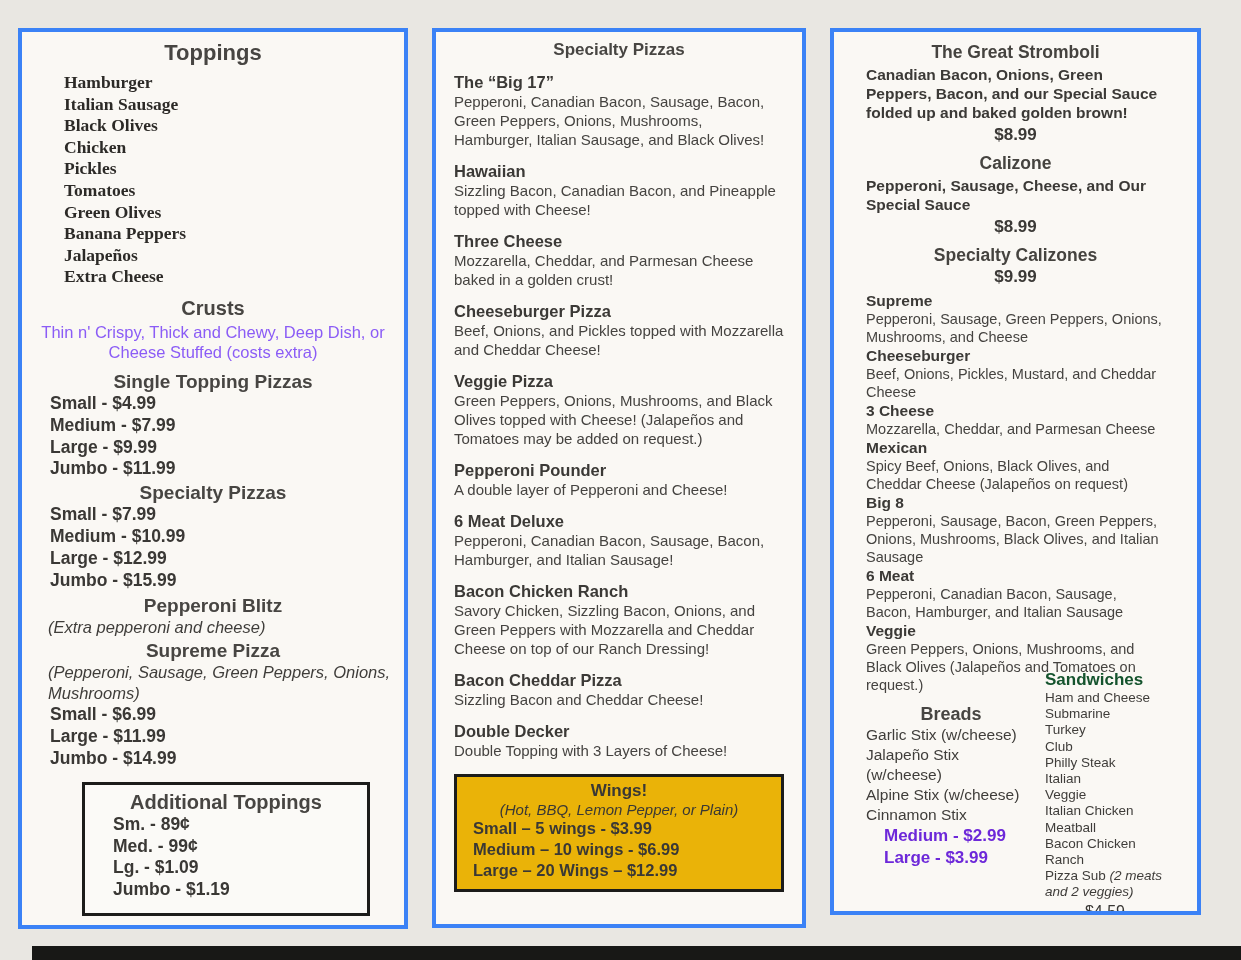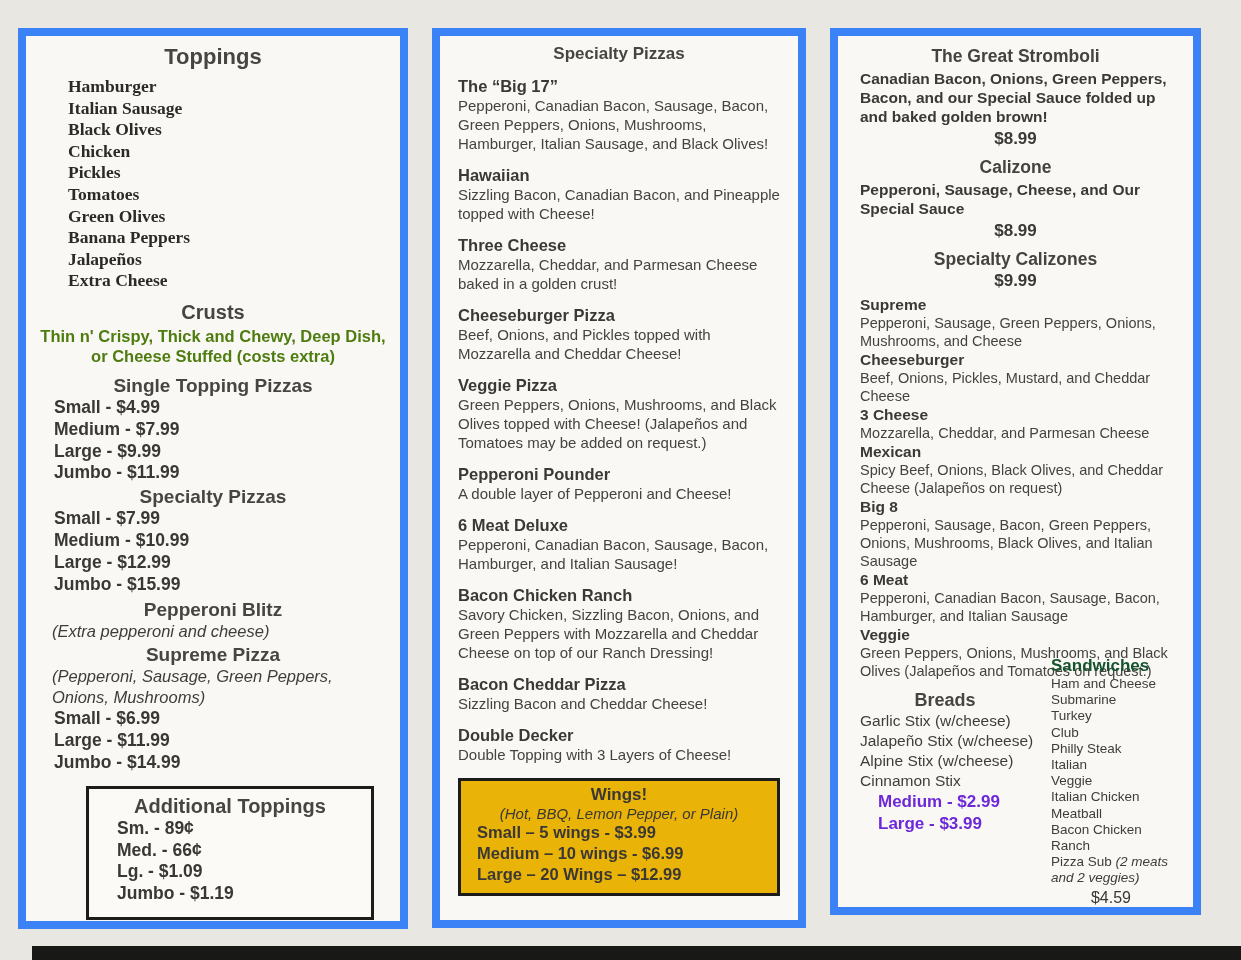--- a/index.html
+++ b/index.html
@@ -7,47 +7,47 @@
   body {
     position:relative;
     background:#e9e7e2;
     font-family:"Liberation Sans", sans-serif;
     color:#3a3835;
     overflow:hidden;
   }
   .panel {
     position:absolute;
     background:#faf8f4;
-    border:8px solid #3b82f6;
+    border:4px solid #3b82f6;
     overflow:hidden;
   }
   .panel-left  { left:18px;  top:28px; width:390px; height:901px; padding:8px 12px; }
   .panel-mid   { left:432px; top:28px; width:374px; height:900px; padding:8px 18px; }
-  .panel-right { left:830px; top:28px; width:371px; height:887px; padding:10px 22px; }
+  .panel-right { left:830px; top:28px; width:371px; height:887px; padding:10px 32px; }
 
   .center { text-align:center; }
   .italic { font-style:italic; }
 
   h1,h2,h3 { color:#474542; }
   .h-xl { font-size:22px; font-weight:bold; }
   .h-lg { font-size:20px; font-weight:bold; }
   .h-md { font-size:19px; font-weight:bold; }
   .h-sm { font-size:17px; font-weight:bold; }
 
   ul { list-style:none; }
 
   
   .toppings-grid { display:flex; margin-top:6px; padding-left:30px; }
   .toppings-col {
     font-family:"Liberation Serif", serif;
     font-weight:bold; font-size:17.5px; line-height:21.6px;
     color:#2c2a27;
   }
   .toppings-col.c1 { width:170px; }
-  .crusts-text { font-weight:bold; font-size:16.5px; line-height:20px; max-width:352px; margin:2px auto 0; color:#4d7c0f; }
+  .crusts-text { font-weight:normal; font-size:16.5px; line-height:20px; max-width:352px; margin:2px auto 0; color:#8b5cf6; }
   .price-list { font-weight:bold; font-size:17.5px; line-height:21.8px; padding-left:16px; color:#3a3835; }
   .note { font-style:italic; font-size:16.5px; line-height:21px; padding-left:14px; color:#3f3d3a; }
   .sect { margin-top:9px; }
   .addl-box {
     margin:12px 0 0 48px; width:288px;
     border:3px solid #1c1c1a; background:#fbfaf7;
     padding:6px 8px 12px;
   }
   .addl-box .price-list { padding-left:20px; }
 
@@ -143,21 +143,21 @@
         <li>Large - $11.99</li>
         <li>Jumbo - $14.99</li>
       </ul>
   </div>
 
   <div class="addl-box">
     <h2 class="h-lg center">Additional Toppings</h2>
     <ul class="price-list">
 
     <li>Sm. - 89¢</li>
-        <li>Med. - 66¢</li>
+        <li>Med. - 99¢</li>
         <li>Lg. - $1.09</li>
         <li>Jumbo - $1.19</li>
       </ul>
   </div>
 </section>
 
 <section class="panel panel-mid">
   <h1 class="h-sm center">Specialty Pizzas</h1>
 
   <div>

